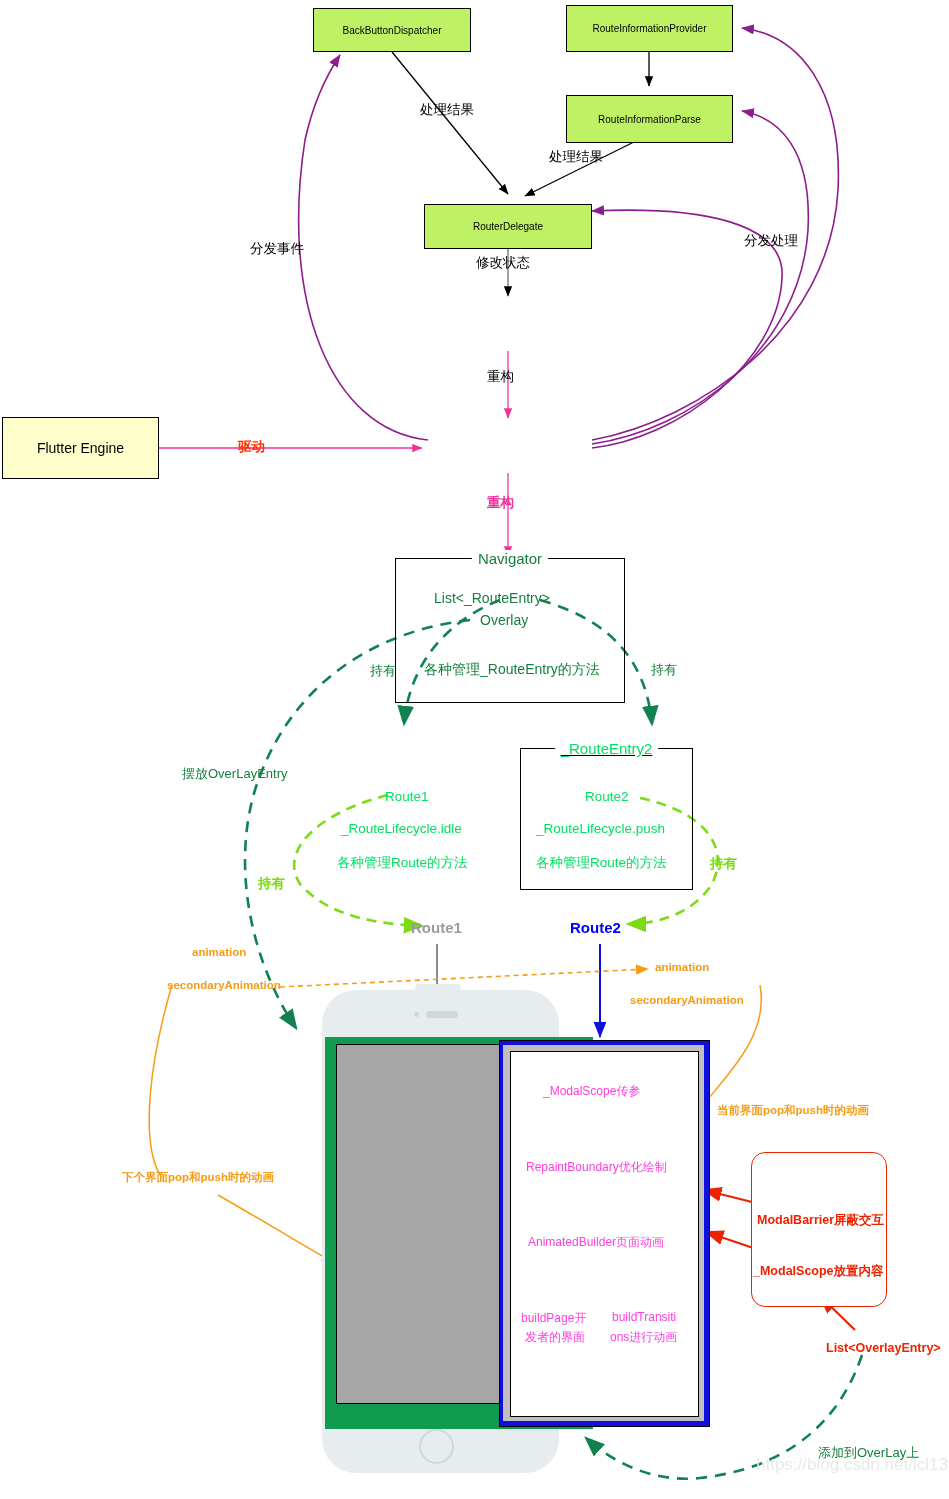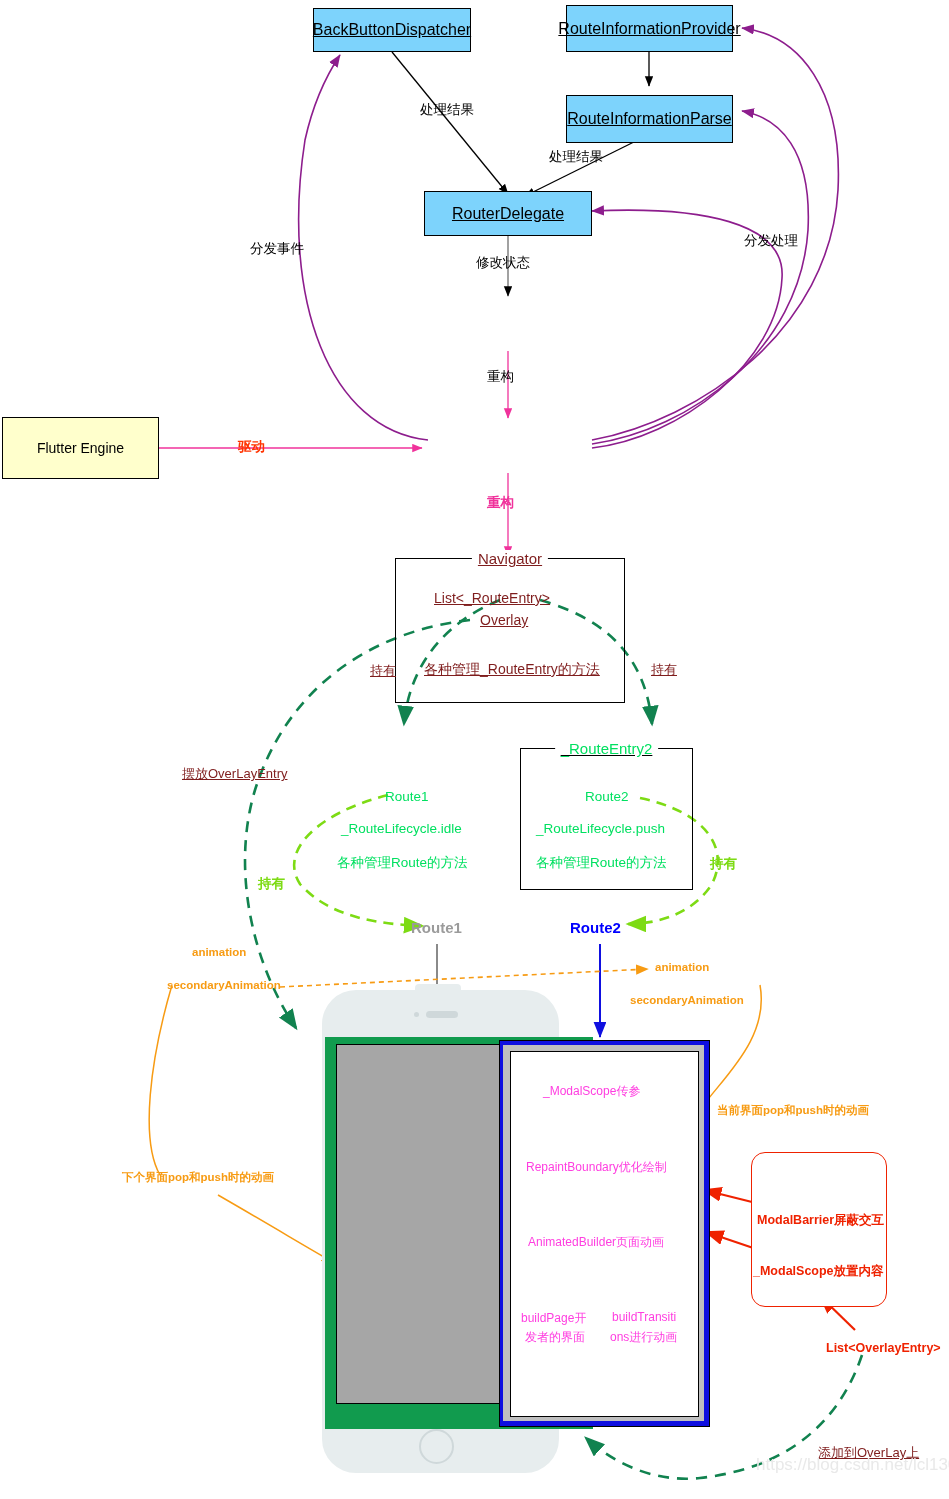--- a/index.html
+++ b/index.html
@@ -1,29 +1,29 @@
 <!DOCTYPE html>
 <html><head>
 <meta charset="utf-8">
 <style>
   html,body{margin:0;padding:0;background:#ffffff;}
   body{font-family:"Liberation Sans","DejaVu Sans",sans-serif;}
   #stage{position:relative;width:949px;height:1499px;overflow:hidden;background:#fff;}
   #svgLayer{position:absolute;left:0;top:0;width:949px;height:1499px;pointer-events:none;}
 
   .node{position:absolute;box-sizing:border-box;display:flex;align-items:center;justify-content:center;text-align:center;}
-  .boxPurple{background:#7dd3fc;border:1.4px solid #000;color:#000;font-size:16px;text-decoration:underline;}
+  .boxPurple{background:#bef264;border:1.4px solid #000;color:#000;font-size:10px;}
   .boxRed{background:#fa8383;border:1.4px solid #000;color:#000;font-size:13.5px;}
   .boxYellow{background:#ffffcc;border:1.4px solid #000;color:#000;font-size:14px;}
 
   .lbl{position:absolute;white-space:nowrap;}
   .lblBlack{color:#000;font-size:13.5px;}
   .lblPink{color:#f0329b;font-size:13.5px;font-weight:bold;}
   .lblOrangeRed{color:#ff3300;font-size:13.5px;font-weight:bold;}
-  .lblGreenDark{color:#7f1d1d;font-size:13px;text-decoration:underline;}
+  .lblGreenDark{color:#15803d;font-size:13px;}
   .lblGreenBright{color:#00e060;font-size:13.5px;}
   .lblGreenYellow{color:#7ddb14;font-size:13.5px;font-weight:bold;}
   .lblOrange{color:#f79b13;font-size:11.5px;font-weight:bold;}
   .lblMagenta{color:#ff3ee0;font-size:12px;}
   .lblRed{color:#ef2200;font-size:12.5px;font-weight:bold;}
   .lblGray{color:#9b9b9b;font-size:15px;font-weight:bold;}
   .lblBlue{color:#0000ff;font-size:15px;font-weight:bold;}
 
   
   .grp{position:absolute;box-sizing:border-box;border:1.4px solid #000;}
@@ -150,21 +150,21 @@
   </div>
 
   <div class="node boxPurple" style="left:566px;top:5px;width:167px;height:47px;">
     <span>RouteInformationProvider</span>
   </div>
 
   <div class="node boxPurple" style="left:566px;top:87px;width:167px;height:48px;margin-top:8px;">
     <span>RouteInformationParse</span>
   </div>
 
-  <div class="node boxPurple" style="left:424px;top:191px;width:168px;height:45px;align-items:center;">
+  <div class="node boxPurple" style="left:424px;top:204px;width:168px;height:45px;align-items:center;">
     <span>RouterDelegate</span>
   </div>
 
 
   <div class="node boxYellow" style="left:2px;top:417px;width:157px;height:62px;text-align:right;">
     <span>Flutter Engine</span>
   </div>
 
 
   <div class="lbl lblBlack" style="left:420px;top:101px;">处理结果</div>

